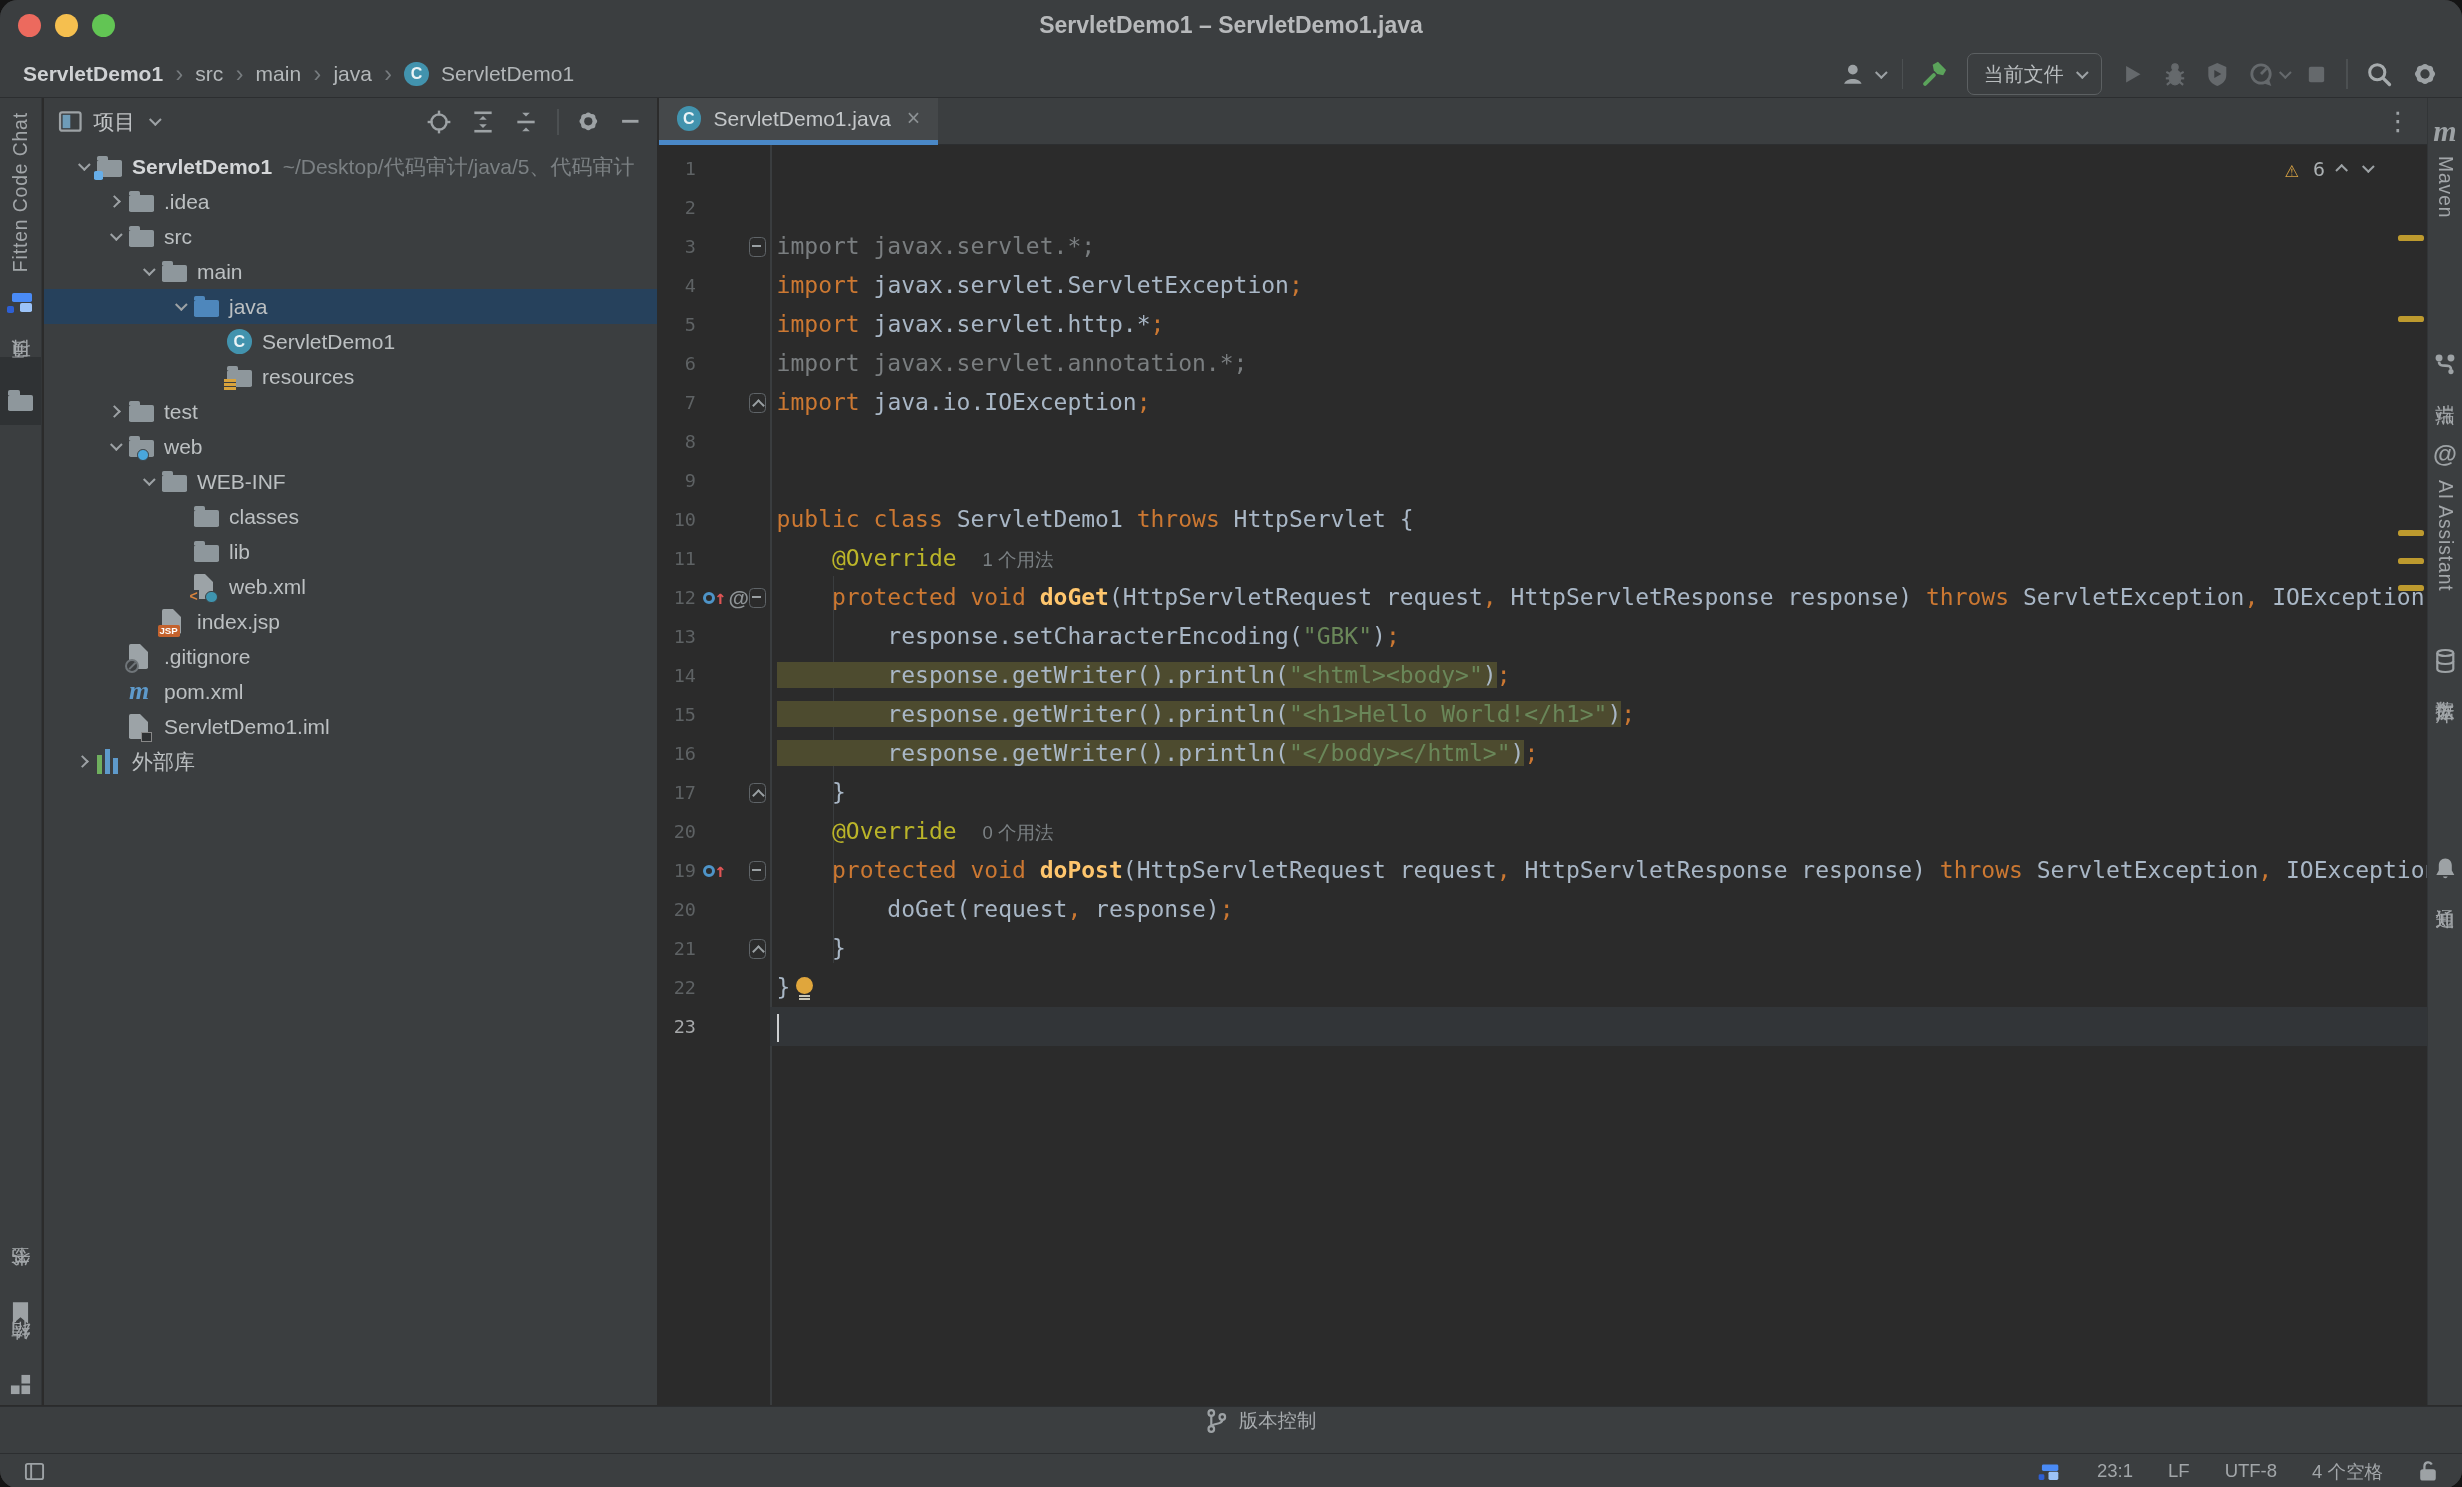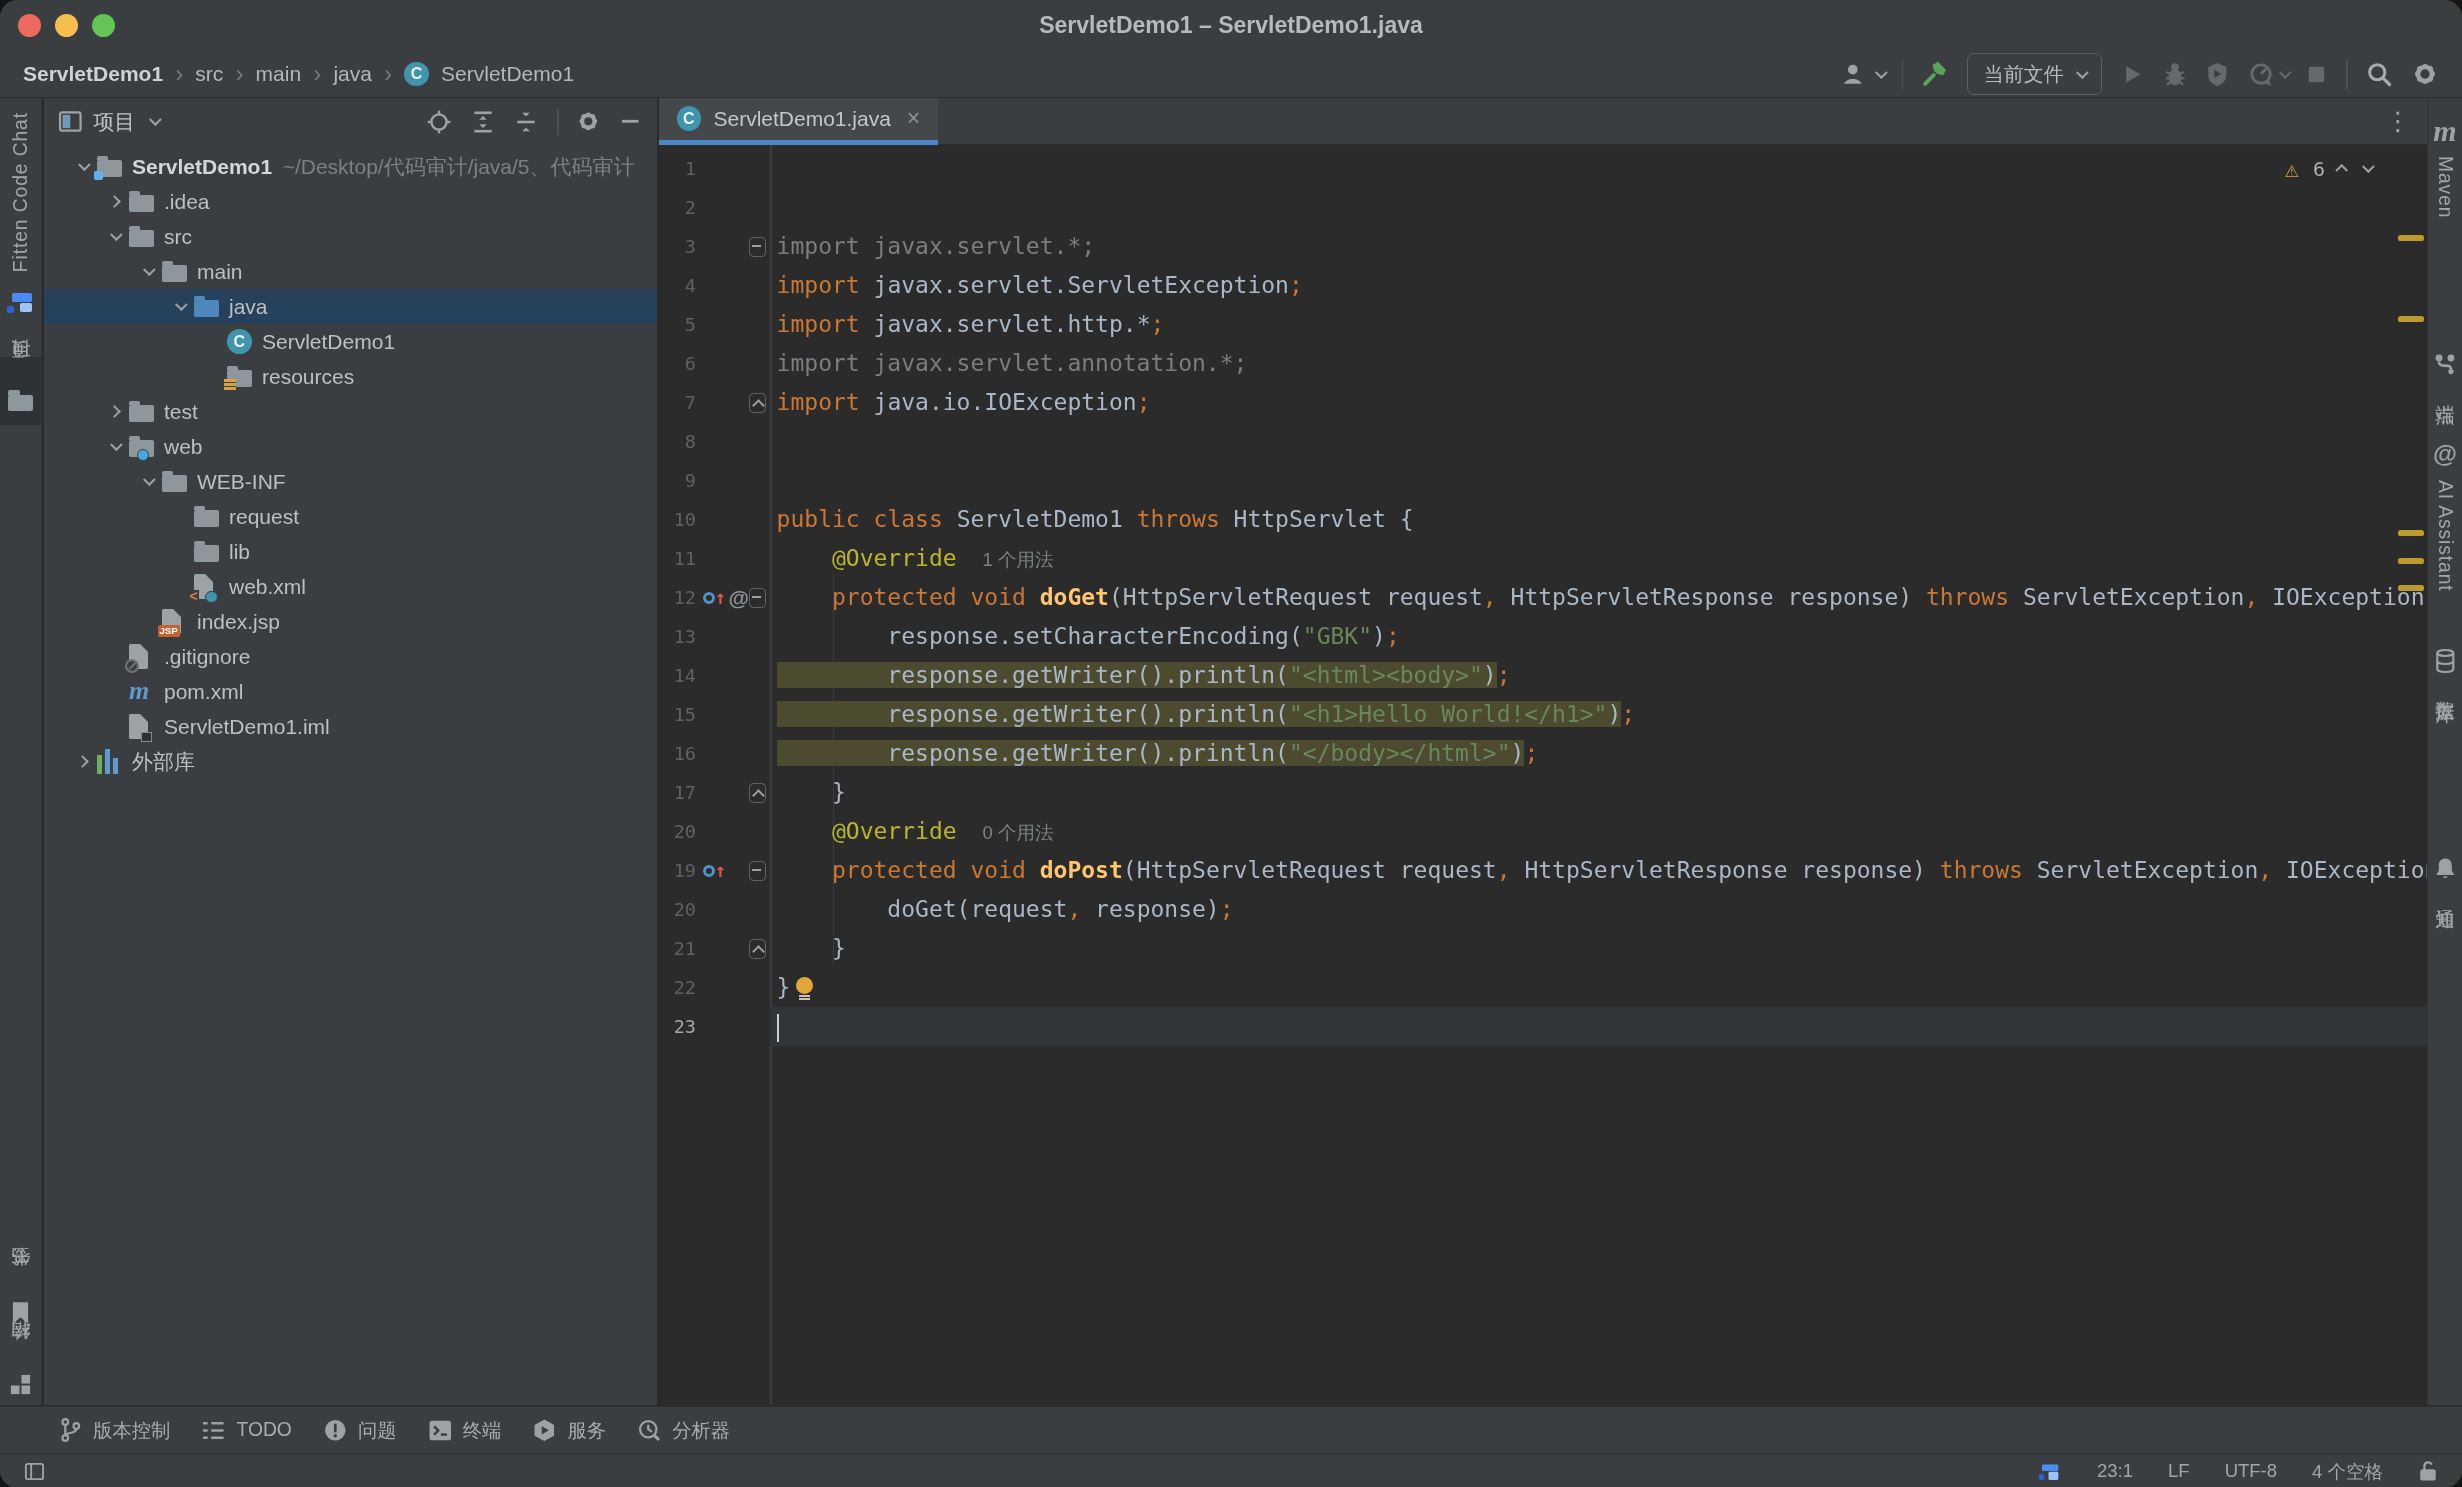--- a/index.html
+++ b/index.html
@@ -119,21 +119,21 @@
   .insp .warn{color:#D9A343;font-size:23px;}
   .estripe{position:absolute;right:0;top:0;width:32px;bottom:0;}
   .emark{position:absolute;right:2.6px;width:26px;height:6.2px;border-radius:2.6px;background:#BD9A2E;}
   
   .right-stripe{position:absolute;right:0;top:98px;width:35px;bottom:83px;background:#3B3E40;
     border-left:1.8px solid #323537;box-sizing:border-box;display:flex;flex-direction:column;align-items:center;}
   .rs-item{display:flex;flex-direction:column;align-items:center;gap:12.3px;}
   .rs-label{writing-mode:vertical-rl;font-size:19.3px;color:#A2A6A9;letter-spacing:0.9px;}
   
   .bottombar{position:absolute;left:0;right:0;bottom:35px;height:47px;background:#3B3E40;border-top:1.8px solid #2C2E30;
-    box-sizing:border-box;display:flex;align-items:center;gap:31px;padding-left:58px;font-size:19.3px;color:#A8ACAF;}
+    box-sizing:border-box;display:flex;align-items:center;gap:77px;padding-left:58px;font-size:19.3px;color:#A8ACAF;flex-direction:column;}
   .bb-item{display:flex;align-items:center;gap:10.6px;}
   .statusbar{position:absolute;left:0;right:0;bottom:0;height:35px;background:#3B3E40;border-top:1.8px solid #2C2E30;
     box-sizing:border-box;display:flex;align-items:center;font-size:18.5px;color:#A2A6A9;padding:0 23px;}
   .sb-right{margin-left:auto;display:flex;align-items:center;gap:35px;}
   svg{display:block;}
 </style>
 </head>
 <body>
 
 <div class="window">
@@ -412,21 +412,21 @@
             <span class="fld"></span>
           </span>
           <span class="tlabel">WEB-INF</span>
         </div>
         <div class="trow">
           <span class="pad" style="width: 120px;"></span>
           <span class="arrow"></span>
           <span class="ticon">
             <span class="fld"></span>
           </span>
-          <span class="tlabel">request</span>
+          <span class="tlabel">classes</span>
         </div>
         <div class="trow">
           <span class="pad" style="width: 120px;"></span>
           <span class="arrow"></span>
           <span class="ticon">
             <span class="fld"></span>
           </span>
           <span class="tlabel">lib</span>
         </div>
         <div class="trow">

